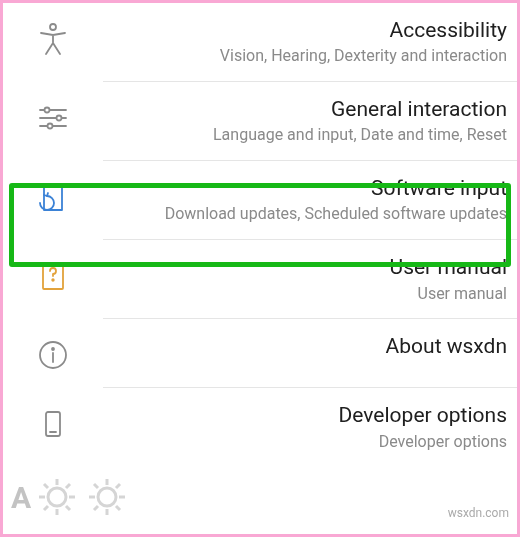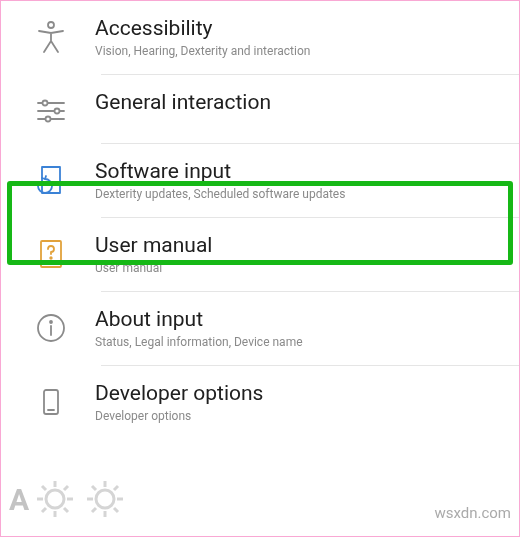--- a/index.html
+++ b/index.html
@@ -4,21 +4,21 @@
 <style>
 * { margin: 0; padding: 0; box-sizing: border-box; }
 body {
   font-family: -apple-system, BlinkMacSystemFont, 'Segoe UI', Roboto, sans-serif;
   background: #ffffff;
   width: 520px;
   height: 537px;
   overflow: hidden;
   position: relative;
 }
-.container { border: 1px solid #f9a8d4; width: 520px; height: 537px; position: relative; }
+.container { border: 3px solid #f9a8d4; width: 520px; height: 537px; position: relative; text-align: right; }
 .settings-list { padding: 0; }
 .settings-item {
   display: flex;
   align-items: flex-start;
   padding: 14px 10px 14px 20px;
   position: relative;
 }
 .divider {
   height: 1px;
   background: #e5e5e5;
@@ -35,21 +35,21 @@
 .icon-wrap svg { width: 36px; height: 36px; }
 .text-wrap { flex: 1; padding-left: 14px; }
 .item-title {
   font-size: 21px;
   color: #202020;
   font-weight: 400;
   line-height: 1.3;
   margin-bottom: 2px;
 }
 .item-sub {
-  font-size: 12px;
+  font-size: 16px;
   color: #8a8a8a;
   font-weight: 400;
   line-height: 1.3;
 }
 .highlight-box {
   position: absolute;
   border: 5px solid #16b816;
   border-radius: 3px;
   z-index: 10;
   pointer-events: none;
@@ -73,21 +73,21 @@
   display: flex;
   align-items: center;
   opacity: 0.35;
   font-size: 30px;
   font-weight: 700;
   color: #555;
   letter-spacing: 1px;
 }
 .watermark-left svg { width: 46px; height: 46px; margin:0 2px; }
 .watermark-right {
-  font-size: 15px;
+  font-size: 12px;
   color: #aaa;
 }
 </style>
 </head>
 <body>
 
 <div class="container">
   <div class="settings-list">
 
     <div class="settings-item">
@@ -110,35 +110,36 @@
           <line x1="5" y1="10" x2="31" y2="10"></line>
             <circle cx="12" cy="10" r="2.5" fill="#fff"></circle>
           <line x1="5" y1="18" x2="31" y2="18"></line>
             <circle cx="24" cy="18" r="2.5" fill="#fff"></circle>
           <line x1="5" y1="26" x2="31" y2="26"></line>
             <circle cx="15" cy="26" r="2.5" fill="#fff"></circle>
         </svg>
       </div>
       <div class="text-wrap">
         <div class="item-title">General interaction</div>
+        <div class="item-sub">Language and input, Date and time, Reset</div>
       </div>
     </div>
     <div class="divider"></div>
 
     <div class="settings-item">
       <div class="icon-wrap">
         <svg viewBox="0 0 36 36" fill="none" stroke="#3b82d6" stroke-width="1.8" stroke-linecap="round" stroke-linejoin="round">
           <path d="M9 5 H27 V31 H9 Z"></path>
           <path d="M5 24 A7 7 0 1 0 12 17"></path>
           <path d="M9 16 L12 17 L13 14"></path>
         </svg>
       </div>
       <div class="text-wrap">
         <div class="item-title">Software input</div>
-        <div class="item-sub">Dexterity updates, Scheduled software updates</div>
+        <div class="item-sub">Download updates, Scheduled software updates</div>
       </div>
     </div>
     <div class="divider"></div>
 
     <div class="settings-item">
       <div class="icon-wrap">
         <svg viewBox="0 0 36 36" fill="none" stroke="#e2a23b" stroke-width="1.8" stroke-linecap="round" stroke-linejoin="round">
           <rect x="8" y="5" width="20" height="26" rx="1"></rect>
           <path d="M15 13 a3 3 0 1 1 3 3 v2"></path>
           <circle cx="18" cy="22" r="0.8" fill="#e2a23b"></circle>
@@ -153,22 +154,21 @@
 
     <div class="settings-item">
       <div class="icon-wrap">
         <svg viewBox="0 0 36 36" fill="none" stroke="#8b8b8b" stroke-width="1.8" stroke-linecap="round">
           <circle cx="18" cy="18" r="13"></circle>
           <circle cx="18" cy="12" r="1" fill="#8b8b8b"></circle>
           <line x1="18" y1="16" x2="18" y2="25"></line>
         </svg>
       </div>
       <div class="text-wrap">
-        <div class="item-title">About input</div>
-        <div class="item-sub">Status, Legal information, Device name</div>
+        <div class="item-title">About wsxdn</div>
       </div>
     </div>
     <div class="divider"></div>
 
     <div class="settings-item">
       <div class="icon-wrap">
         <svg viewBox="0 0 36 36" fill="none" stroke="#8b8b8b" stroke-width="1.8" stroke-linecap="round">
           <rect x="11" y="6" width="14" height="24" rx="2"></rect>
           <line x1="15" y1="26" x2="21" y2="26"></line>
         </svg>

